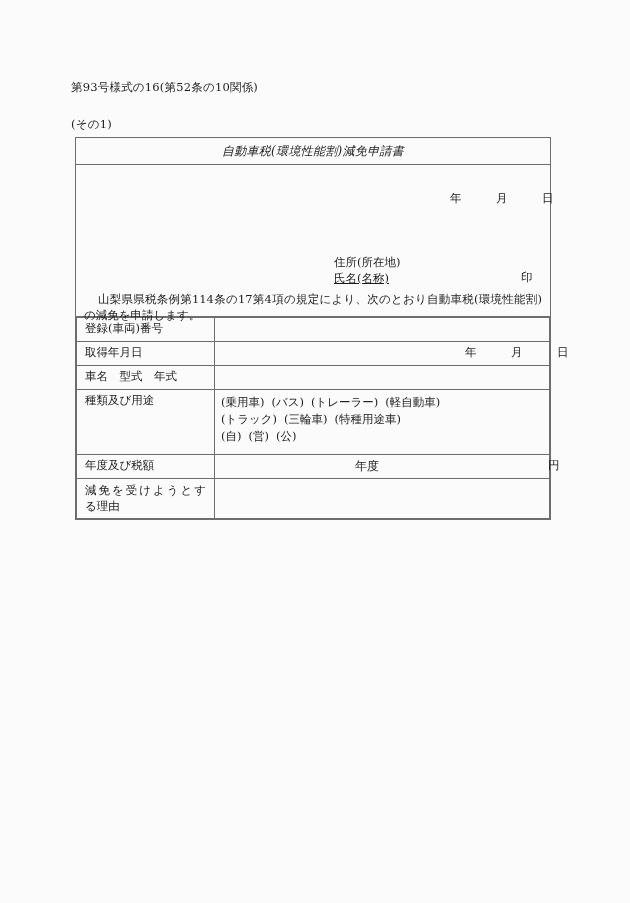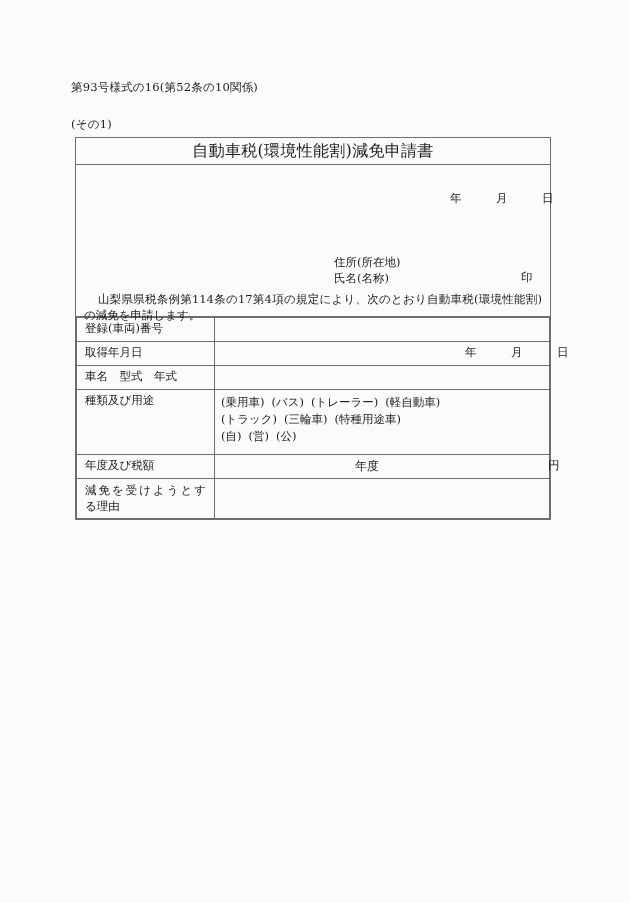--- a/index.html
+++ b/index.html
@@ -53,23 +53,24 @@
   }
 
   .title-row {
     height: 26px;
     border-bottom: 1px solid #6d6d6d;
     display: flex;
     align-items: center;
     justify-content: center;
   }
   .title-row .title-text {
-    font-size: 16px;
+    font-size: 12px;
     letter-spacing: 0.3px;
     white-space: nowrap;
+    font-style: italic;
   }
 
   
   .upper-area {
     position: relative;
     height: 151px;
     border-bottom: 1px solid #6d6d6d;
   }
 
   .date-line {
@@ -99,21 +100,21 @@
   .addressee .hon { margin-left: 14px; }
 
   .applicant {
     position: absolute;
     left: 258px;
     top: 89px;
     font-size: 11.5px;
     line-height: 16px;
     white-space: nowrap;
   }
-  .applicant .row2 { position: relative; }
+  .applicant .row2 { position: relative; text-decoration: underline; }
   .seal-mark {
     position: absolute;
     left: 445px;
     top: 105px;
     font-size: 11.5px;
   }
 
   .statement {
     position: absolute;
     left: 8px;

